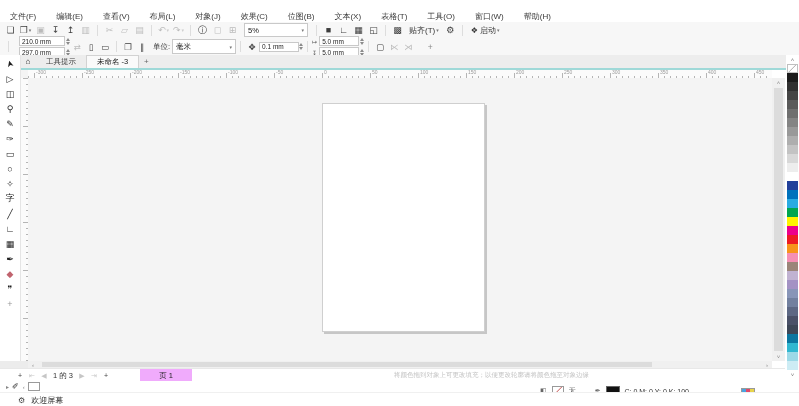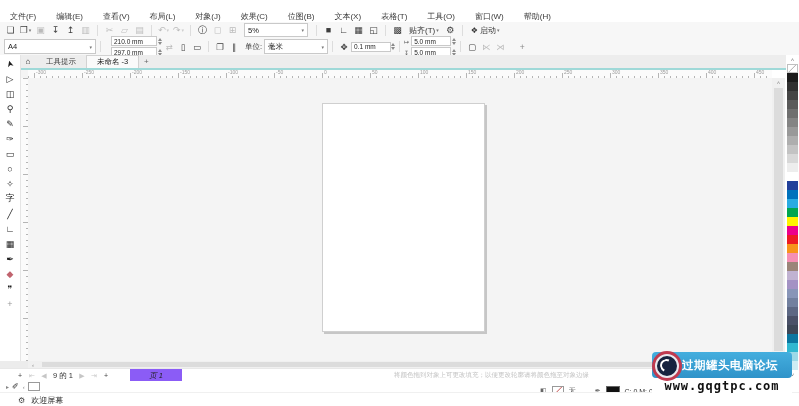--- a/index.html
+++ b/index.html
@@ -90,22 +90,22 @@
   #hscroll-corner{position:absolute;left:0;top:361px;width:28px;height:7px;background:#ececec;}
   #hscroll{position:absolute;left:28px;right:27px;top:361px;height:7px;background:#f0f0f0;font-size:6px;color:#888;}
   #hthumb{position:absolute;left:14px;width:610px;top:1px;height:5px;background:#dcdcdc;}
   .harrow{position:absolute;top:0;width:10px;height:7px;display:flex;align-items:center;justify-content:center;}
 
   
   #navrow{top:368px;height:13px;right:14px;background:#fff;font-size:7.5px;border-top:1px solid #e8e8e8;padding-left:14px;}
   .navbtn{min-width:12px;height:12px;display:flex;align-items:center;justify-content:center;font-size:7px;color:#444;}
   .navbtn.disabled{opacity:.3;}
   #page-info{margin:0 3px;color:#333;white-space:nowrap;}
-  #page-tab{margin-left:18px;height:13px;min-width:52px;background:#8b5cf6;display:flex;align-items:center;
-            justify-content:center;color:#222;font-style:italic;}
+  #page-tab{margin-left:28px;height:13px;min-width:52px;background:#f0abfc;display:flex;align-items:center;
+            justify-content:center;color:#222;}
   #nav-hint{position:absolute;right:196px;top:2px;font-size:6.5px;color:#c3c3c3;white-space:nowrap;}
 
   
   #statusrow{top:381px;height:11px;background:#fff;font-size:7px;padding-left:6px;color:#555;}
   .st-ic{margin-right:4px;font-size:8px;color:#333;}
   .st-sm{font-size:6px;color:#888;margin-right:3px;}
   #st-swatch{width:10px;height:7px;background:#fff;border:1px solid #9a9a9a;}
   #status-cluster{position:absolute;left:540px;top:386px;display:flex;align-items:center;gap:5px;font-size:7px;color:#333;}
   .mini-none{width:10px;height:8px;border:1px solid #999;background:linear-gradient(135deg,#fff 43%,#c24a4a 48%,#fff 54%);}
   .mini-black{width:12px;height:8px;background:#111;border:1px solid #666;}
@@ -185,24 +185,20 @@
       <span class="ticon">⚙</span>
       <div class="sepv"></div>
       <div class="tdrop">
         <span style="margin-right: 2px;">❖</span>
         <span>启动</span>
         <span class="caret">▾</span>
       </div>
     </div>
 
   <div class="row" id="propbar">
-    <div class="combo" id="preset-combo">
-      <span>A4</span>
-      <span class="caret">▾</span>
-    </div>
     <div class="sepv"></div>
     <div class="sizegrp">
       <div class="numrow">
         <span class="num">210.0 mm</span>
         <span class="spin">
             <i class="up"></i>
             <i class="dn"></i>
           </span>
       </div>
       <div class="numrow">
@@ -585,21 +581,21 @@
   <div id="hscroll">
     <span class="harrow" style="left:0">‹</span>
     <div id="hthumb"></div>
     <span class="harrow" style="right:0">›</span>
   </div>
 
   <div class="row" id="navrow">
     <span class="navbtn">+</span>
     <span class="navbtn disabled">⇤</span>
     <span class="navbtn disabled">◀</span>
-    <span id="page-info">9 的 1</span>
+    <span id="page-info">1 的 3</span>
     <span class="navbtn disabled">▶</span>
     <span class="navbtn disabled">⇥</span>
     <span class="navbtn">+</span>
     <span id="page-tab">页 1</span>
     <span id="nav-hint">将颜色拖到对象上可更改填充；以便更改轮廓请将颜色拖至对象边缘</span>
   </div>
 
   <div class="row" id="statusrow">
     <span class="st-sm">▸</span>
     <span class="st-ic">✐</span>
@@ -614,23 +610,14 @@
     <span class="mini-black"></span>
     <span>C: 0 M: 0 Y: 0 K: 100</span>
   </div>
   <div id="doc-pal-icon"></div>
 
   <div class="row" id="bottomrow">
     <span id="bottom-gear">⚙</span>
     <span>欢迎屏幕</span>
   </div>
 
-  <div id="watermark">
-    <div id="wm-banner">
-      <div id="wm-logo">
-          <span></span>
-        </div>
-      <span id="wm-forum">过期罐头电脑论坛</span>
-    </div>
-    <div id="wm-url">www.gqgtpc.com</div>
-  </div>
 
 </div>
 
 </body></html>

